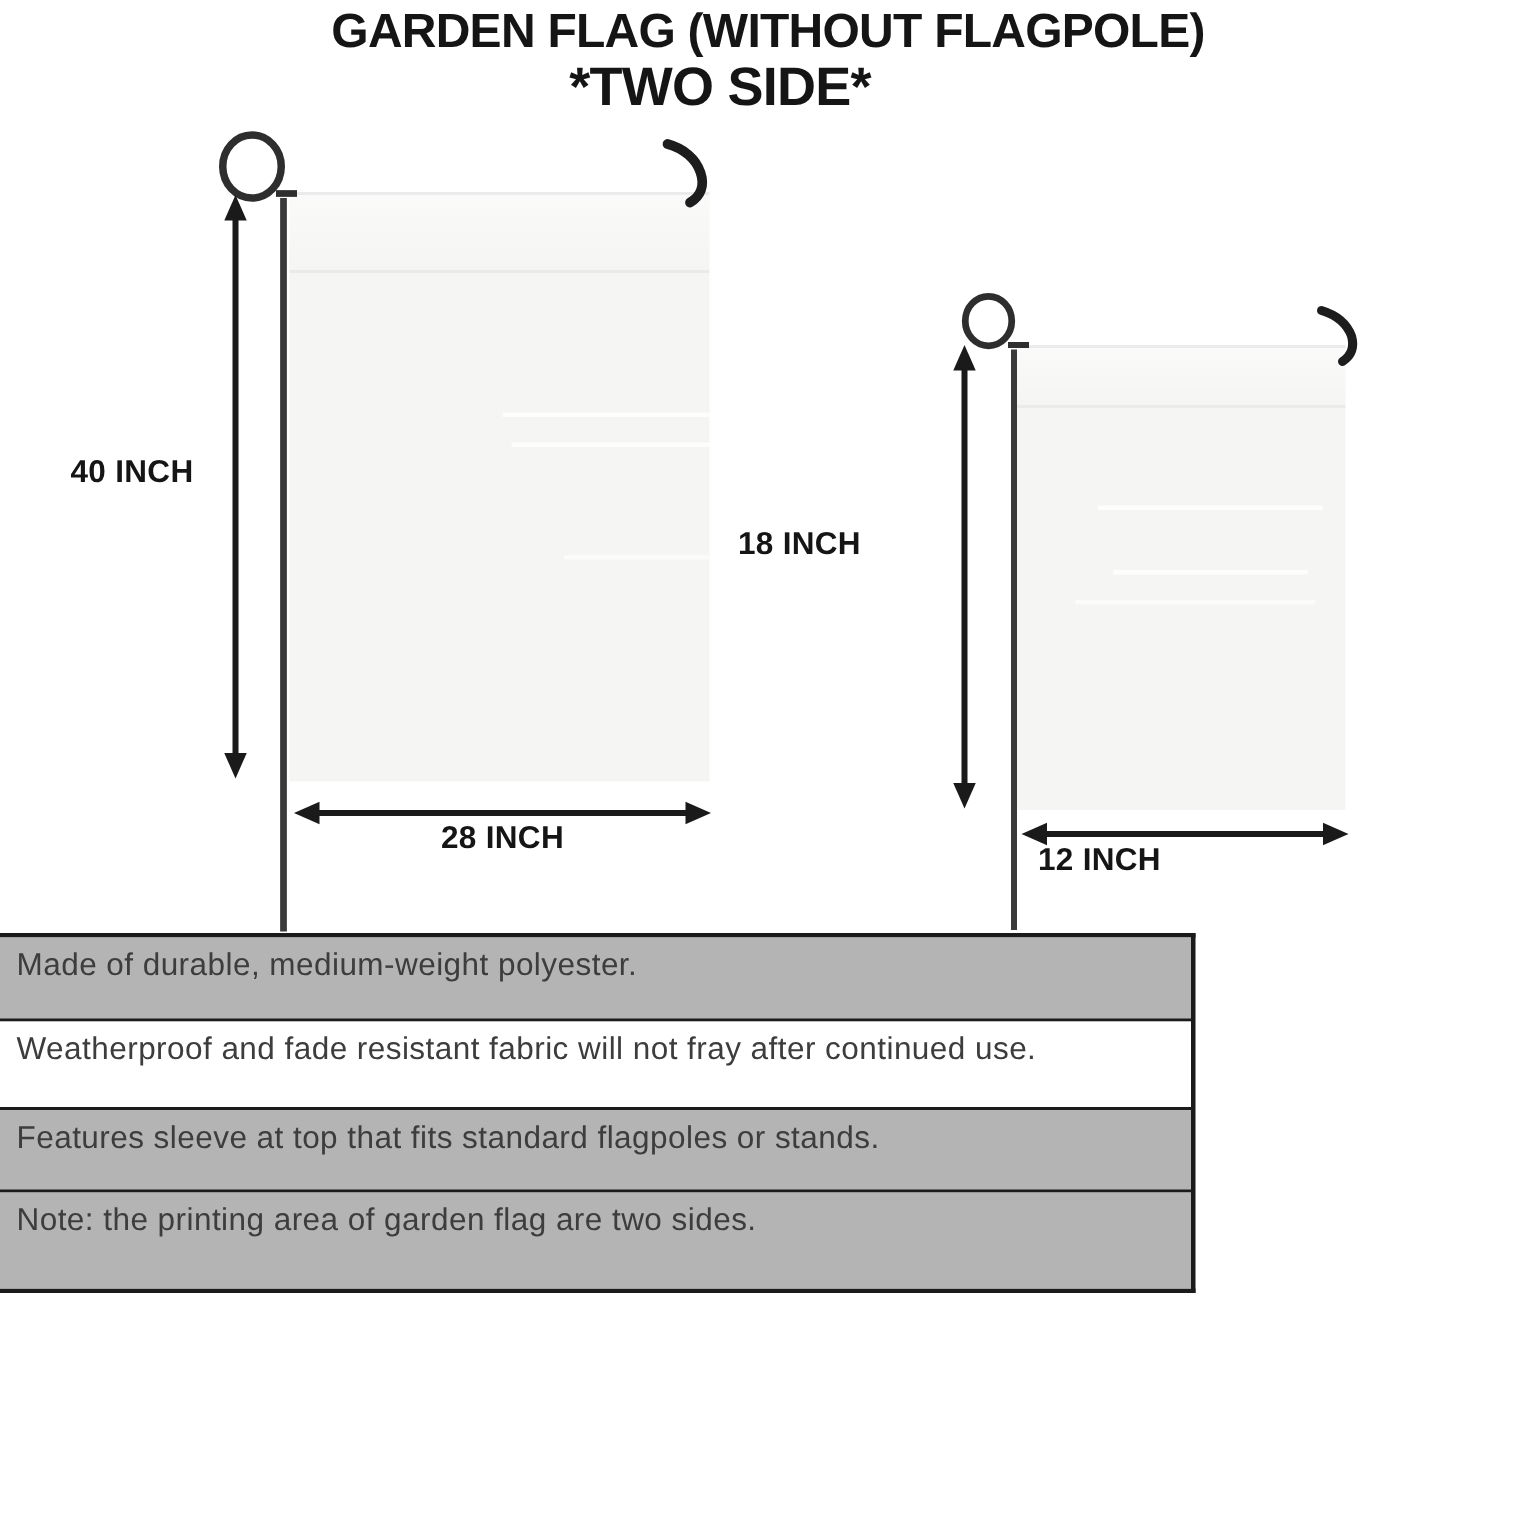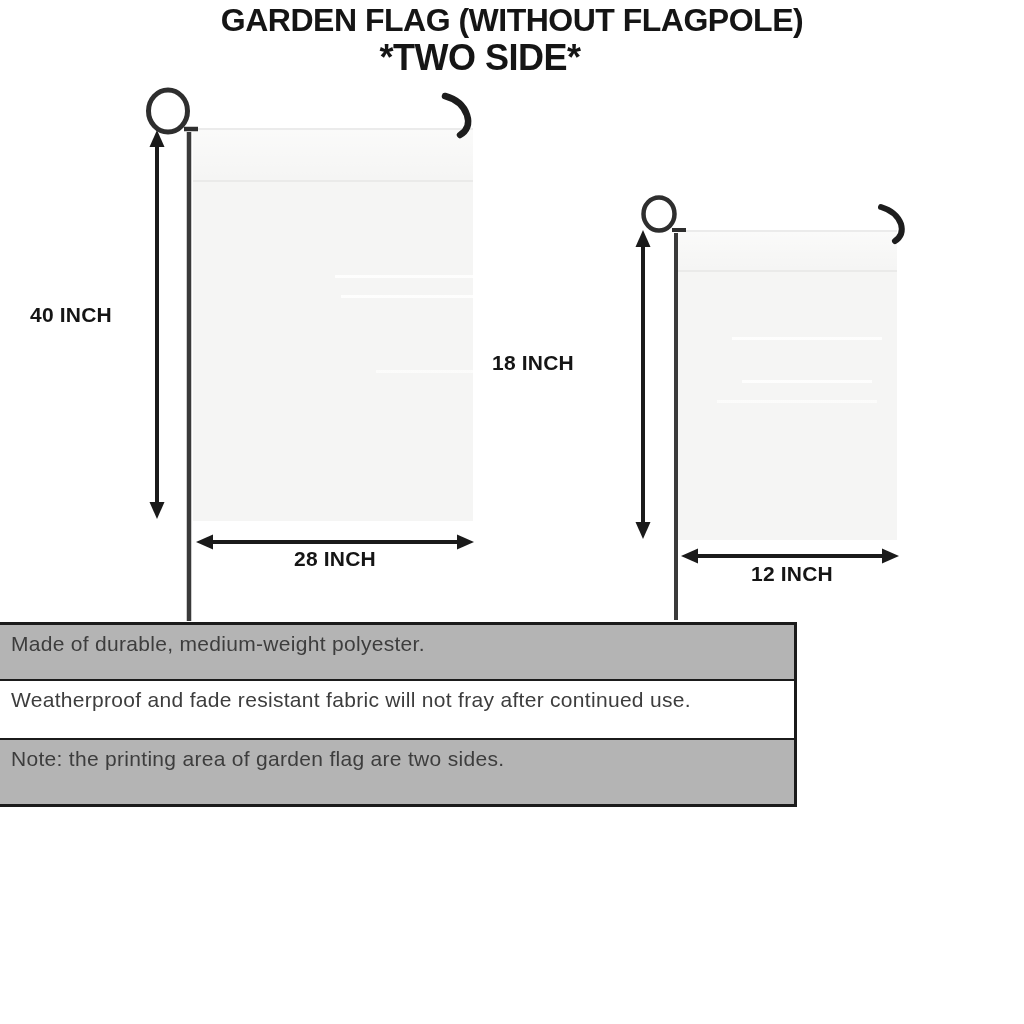--- a/index.html
+++ b/index.html
@@ -53,24 +53,24 @@
     content:""; position:absolute; left:0; right:0; top:0; height:2px;
     background:rgba(0,0,0,0.06);
   }
   
   .overlay{position:absolute; left:0; top:0; width:1024px; height:1024px; pointer-events:none;}
   
   .dim-label{
     position:absolute; font-size:21px; font-weight:bold; color:var(--ink,#151515);
     letter-spacing:.2px; line-height:26px; white-space:nowrap;
   }
-  .label-40{left:30px;  top:302px; width:116px; text-align:left;}
+  .label-40{left:30px;  top:302px; width:116px; text-align:center;}
   .label-28{left:235px; top:546px; width:200px; text-align:center;}
   .label-18{left:492px; top:350px; width:140px; text-align:left;}
-  .label-12{left:692px; top:561px; width:200px; text-align:center;}
+  .label-12{left:692px; top:561px; width:200px; }
   
   .features{
     position:absolute; left:0; top:622px; width:797px; box-sizing:border-box;
     border-top:3px solid var(--border,#1b1b1b);
     border-right:3px solid var(--border,#1b1b1b);
     border-bottom:3px solid var(--border,#1b1b1b);
   }
   .feature-row{
     box-sizing:border-box;
     padding:7px 12px 0 11px;
@@ -140,18 +140,21 @@
   <div class="dim-label label-18">18 INCH</div>
   <div class="dim-label label-12">12 INCH</div>
 
   <div class="features">
     <div class="feature-row row-0 row-shaded">
       <span>Made of durable, medium-weight polyester.</span>
     </div>
     <div class="feature-row row-1 row-plain">
       <span>Weatherproof and fade resistant fabric will not fray after continued use.</span>
     </div>
+    <div class="feature-row row-2 row-shaded">
+      <span>Features sleeve at top that fits standard flagpoles or stands.</span>
+    </div>
     <div class="feature-row row-4 row-shaded">
       <span>Note: the printing area of garden flag are two sides.</span>
     </div>
   </div>
 
 </div>
 
 </body></html>

